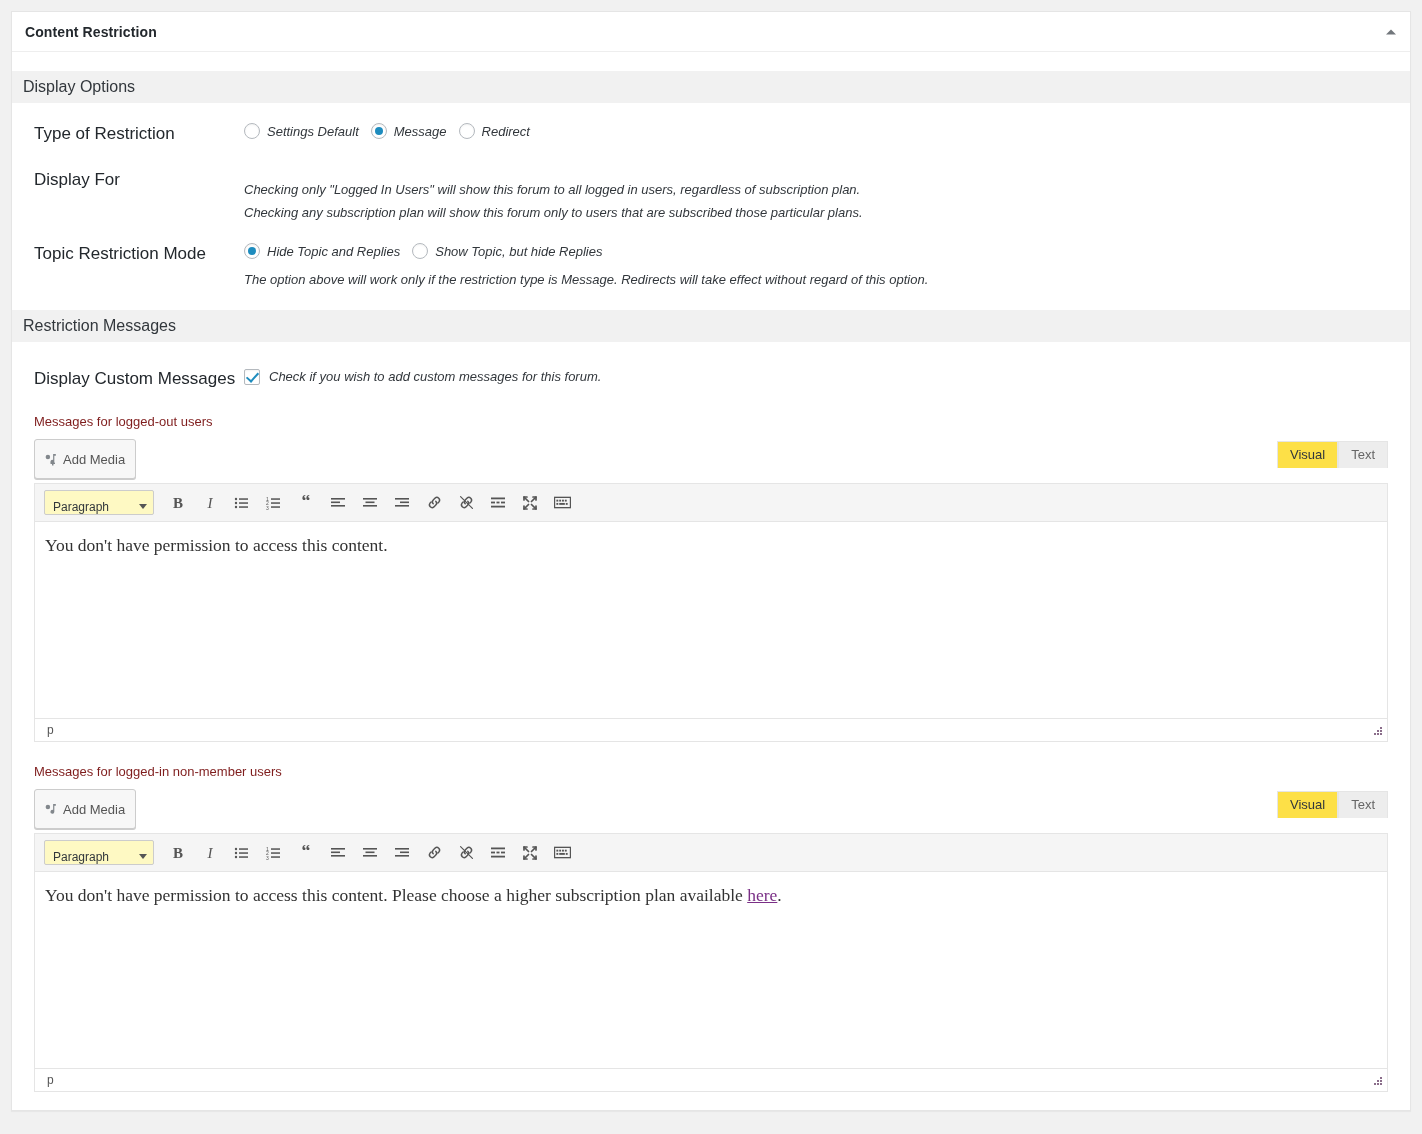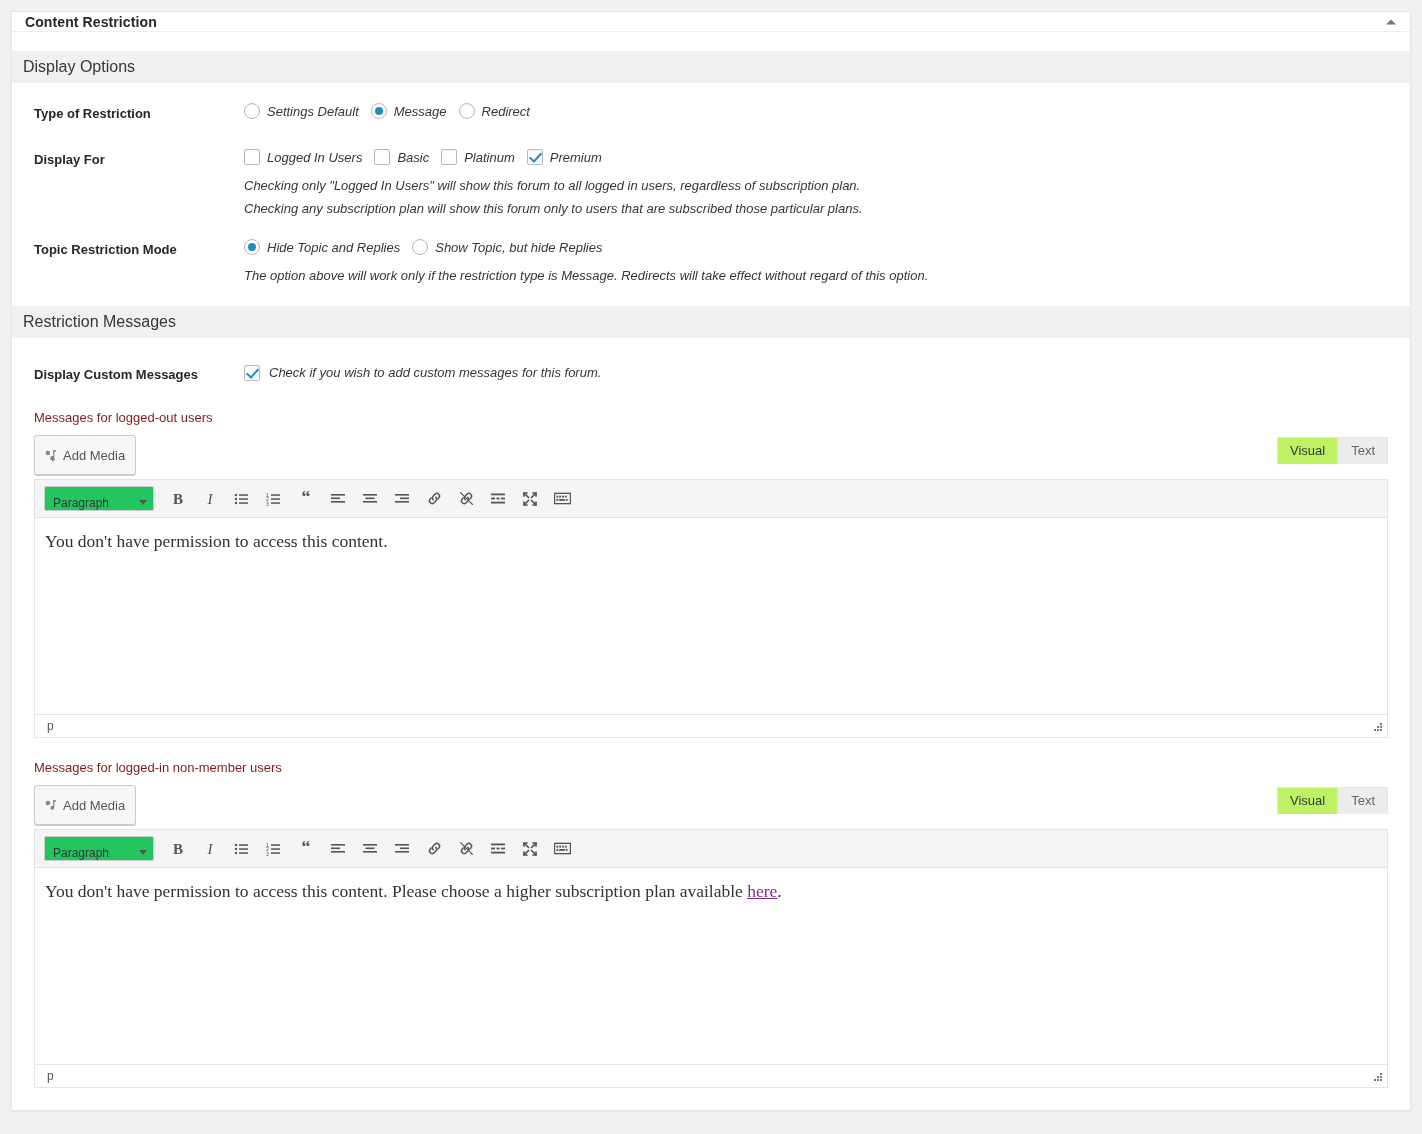--- a/index.html
+++ b/index.html
@@ -16,21 +16,21 @@
     left: 11px; top: 11px;
     width: 1400px;
     min-height: 1100px;
     background: #fff;
     border: 1px solid #e5e5e5;
     box-shadow: 0 1px 1px rgba(0,0,0,.04);
   }
 
   
   .postbox-header {
-    height: 20px;
+    height: 40px;
     border-bottom: 1px solid #eee;
     display: flex; align-items: center;
     padding: 0 12px 0 13px;
     position: relative;
   }
   .postbox-title {
     font-size: 14px; font-weight: 600; color: #23282d;
     letter-spacing: .1px;
   }
   .toggle-indicator {
@@ -52,21 +52,21 @@
   }
   .section-bar.first { margin-top: 19px; }
 
   
   .row {
     display: flex;
     padding: 0 0 0 22px;
   }
   .row-label {
     width: 210px; flex: 0 0 210px;
-    font-size: 13px; font-weight: bold; color: #23282d;
+    font-size: 17px; font-weight: normal; color: #23282d;
     padding-top: 2px;
     line-height: 18px;
   }
   .row-control { flex: 1; }
 
   .control-line { display: flex; align-items: center; flex-wrap: wrap; }
 
   
   .opt { display: inline-flex; align-items: center; margin-right: 12px; cursor: pointer; }
   .opt:last-child { margin-right: 0; }
@@ -135,37 +135,37 @@
   }
   .ed-tab {
     font-size: 13px; line-height: 26px;
     padding: 0 12px; height: 27px;
     border: 1px solid #e5e5e5;
     border-bottom: none;
     color: #555;
     cursor: pointer;
     position: relative; top: 1px;
   }
-  .ed-tab.active { background: #bef264; color: #32373c; z-index: 2; }
+  .ed-tab.active { background: #fde047; color: #32373c; z-index: 2; }
   .ed-tab.inactive { background: #ededed; border-color: #e5e5e5; color: #666; }
 
   .ed-container {
     border: 1px solid #e5e5e5;
     background: #fff;
   }
   .ed-toolbar {
     background: #f5f5f5;
     border-bottom: 1px solid #e5e5e5;
     height: 38px;
     display: flex; align-items: center;
     padding: 0 4px;
   }
   .fmt-select {
     width: 110px; height: 25px;
-    border: 1px solid #ccc; background: #22c55e;
+    border: 1px solid #ccc; background: #fef9c3;
     border-radius: 2px;
     display: flex; align-items: center; justify-content: space-between;
     padding: 8px 6px 0 8px;
     font-size: 12px; color: #32373c;
     margin: 0 8px 0 5px;
     cursor: pointer;
   }
   .fmt-select .caret {
     width: 0; height: 0;
     border-left: 4px solid transparent;
@@ -243,38 +243,20 @@
         </label>
       </div>
     </div>
   </div>
 
   <div class="spacer-26"></div>
 
   <div class="row">
     <div class="row-label">Display For</div>
     <div class="row-control">
-      <div class="control-line">
-        <label class="opt">
-          <span class="checkbox"></span>
-          <span class="opt-label">Logged In Users</span>
-        </label>
-        <label class="opt">
-          <span class="checkbox"></span>
-          <span class="opt-label">Basic</span>
-        </label>
-        <label class="opt">
-          <span class="checkbox"></span>
-          <span class="opt-label">Platinum</span>
-        </label>
-        <label class="opt">
-          <span class="checkbox checked"></span>
-          <span class="opt-label">Premium</span>
-        </label>
-      </div>
       <div class="spacer-12"></div>
       <div class="help">Checking only "Logged In Users" will show this forum to all logged in users, regardless of subscription plan.</div>
       <div class="spacer-6"></div>
       <div class="help">Checking any subscription plan will show this forum only to users that are subscribed those particular plans.</div>
     </div>
   </div>
 
   <div class="spacer-22"></div>
 
   <div class="row">

